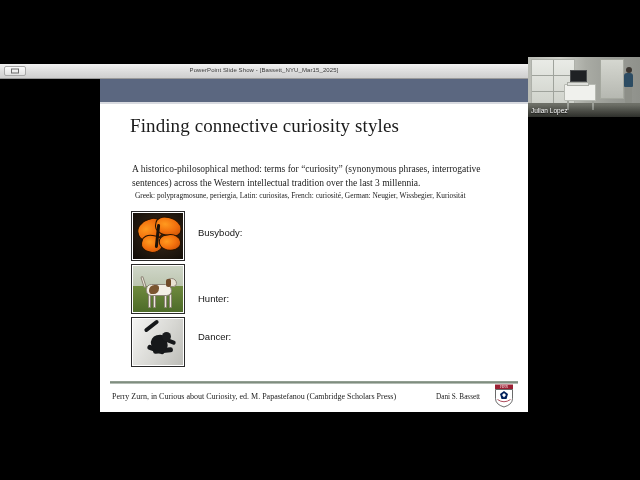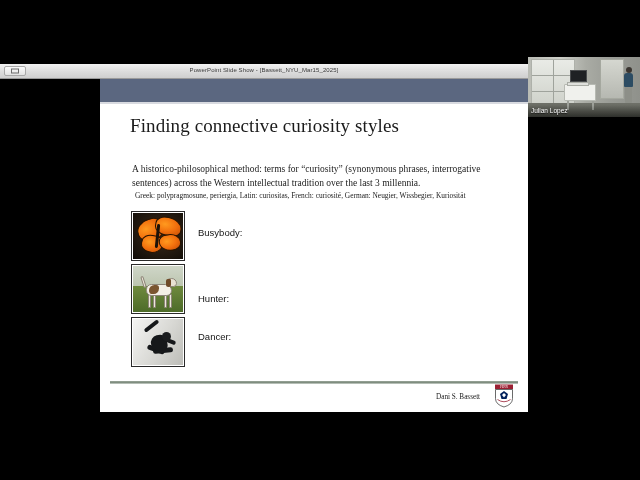--- a/index.html
+++ b/index.html
@@ -540,20 +540,21 @@
         </div>
 
         <div class="def-label" id="label-busybody">Busybody:</div>
         <div class="def-label" id="label-hunter">Hunter:</div>
         <div class="def-label" id="label-dancer">Dancer:</div>
 
         <div id="busybody-body">
         </div>
 
         <div id="footer-rule"></div>
+        <div id="footer-cite">Perry Zurn, in Curious about Curiosity, ed. M. Papastefanou (Cambridge Scholars Press)</div>
         <div id="footer-author">Dani S. Bassett</div>
 
         <svg id="penn-shield" viewBox="0 0 44 48">
           <rect x="4" y="1" width="36" height="9" fill="#9b2033"></rect>
           <text x="22" y="8" font-family="Liberation Serif, serif" font-size="6" fill="#ffffff" text-anchor="middle">PENN</text>
           <path d="M5 11 H39 V29 Q39 41 22 46 Q5 41 5 29 Z" fill="#ffffff" stroke="#2a2a2a" stroke-width="1.4"></path>
           <path d="M22 14 L30 20 L27 30 L17 30 L14 20 Z" fill="#011f5b"></path>
           <path d="M22 18 L26 22 L22 27 L18 22 Z" fill="#ffffff"></path>
           <path d="M9 31 Q22 40 35 31" fill="none" stroke="#9b2033" stroke-width="1.6"></path>
         </svg>

